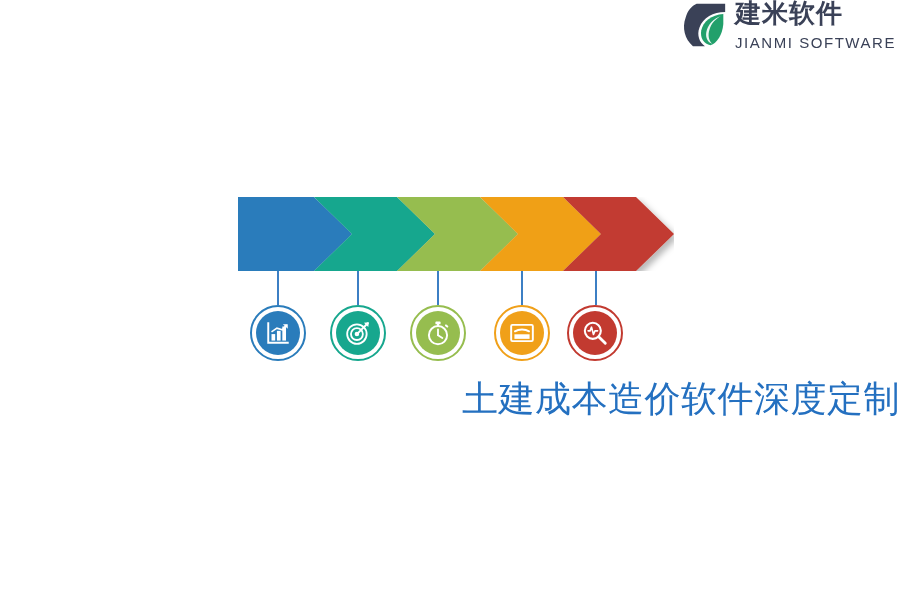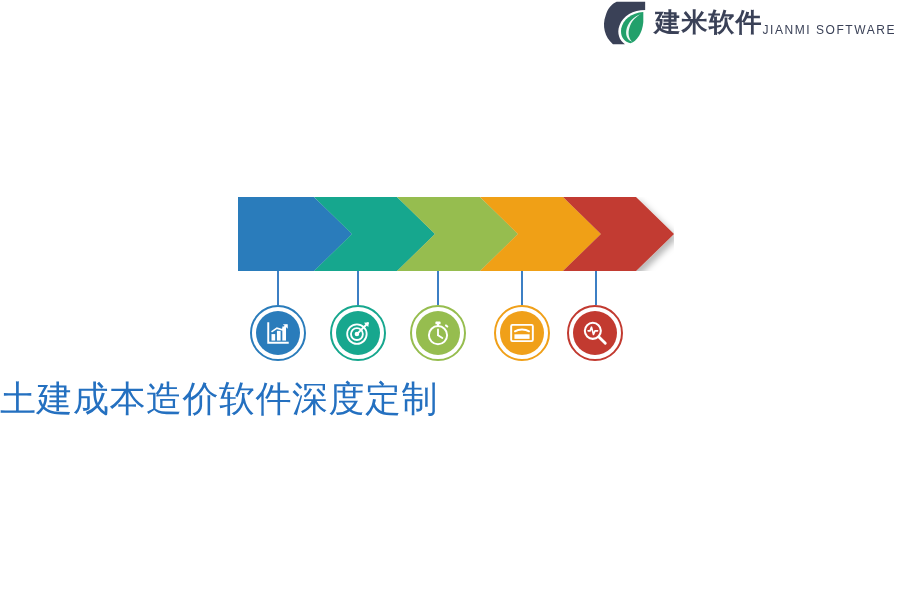--- a/index.html
+++ b/index.html
@@ -26,39 +26,39 @@
     gap: 8px;
   }
   .logo-mark {
     width: 46px;
     height: 46px;
     flex: 0 0 46px;
     display: block;
   }
   .logo-text {
     display: flex;
-    flex-direction: row;
+    flex-direction: column;
     justify-content: center;
     line-height: 1;
   }
   .logo-cn {
     font-family: "DejaVu Sans", "Liberation Sans", sans-serif;
     font-size: 26px;
     font-weight: bold;
     color: #3a4157;
     letter-spacing: 1px;
     line-height: 1.05;
   }
   .logo-en {
     font-family: "Liberation Sans", sans-serif;
-    font-size: 12px;
+    font-size: 15px;
     font-weight: normal;
     color: #3a4157;
     letter-spacing: 1.55px;
-    margin-top: 15px;
+    margin-top: 8px;
     text-align: center;
   }
 
   
   .banner {
     position: absolute;
     left: 238px;
     top: 197px;
     width: 436px;
     height: 74px;
@@ -102,21 +102,21 @@
     height: 26px;
     display: block;
   }
 
   
   .headline {
     position: absolute;
     left: 0;
     top: 378px;
     width: 900px;
-    text-align: left;
+    text-align: right;
     font-family: "DejaVu Serif", "Liberation Serif", serif;
     font-size: 36px;
     font-weight: normal;
     color: #2470c0;
     line-height: 41px;
     letter-spacing: 0.5px;
   }
   .headline .line {
     display: block;
     white-space: nowrap;

